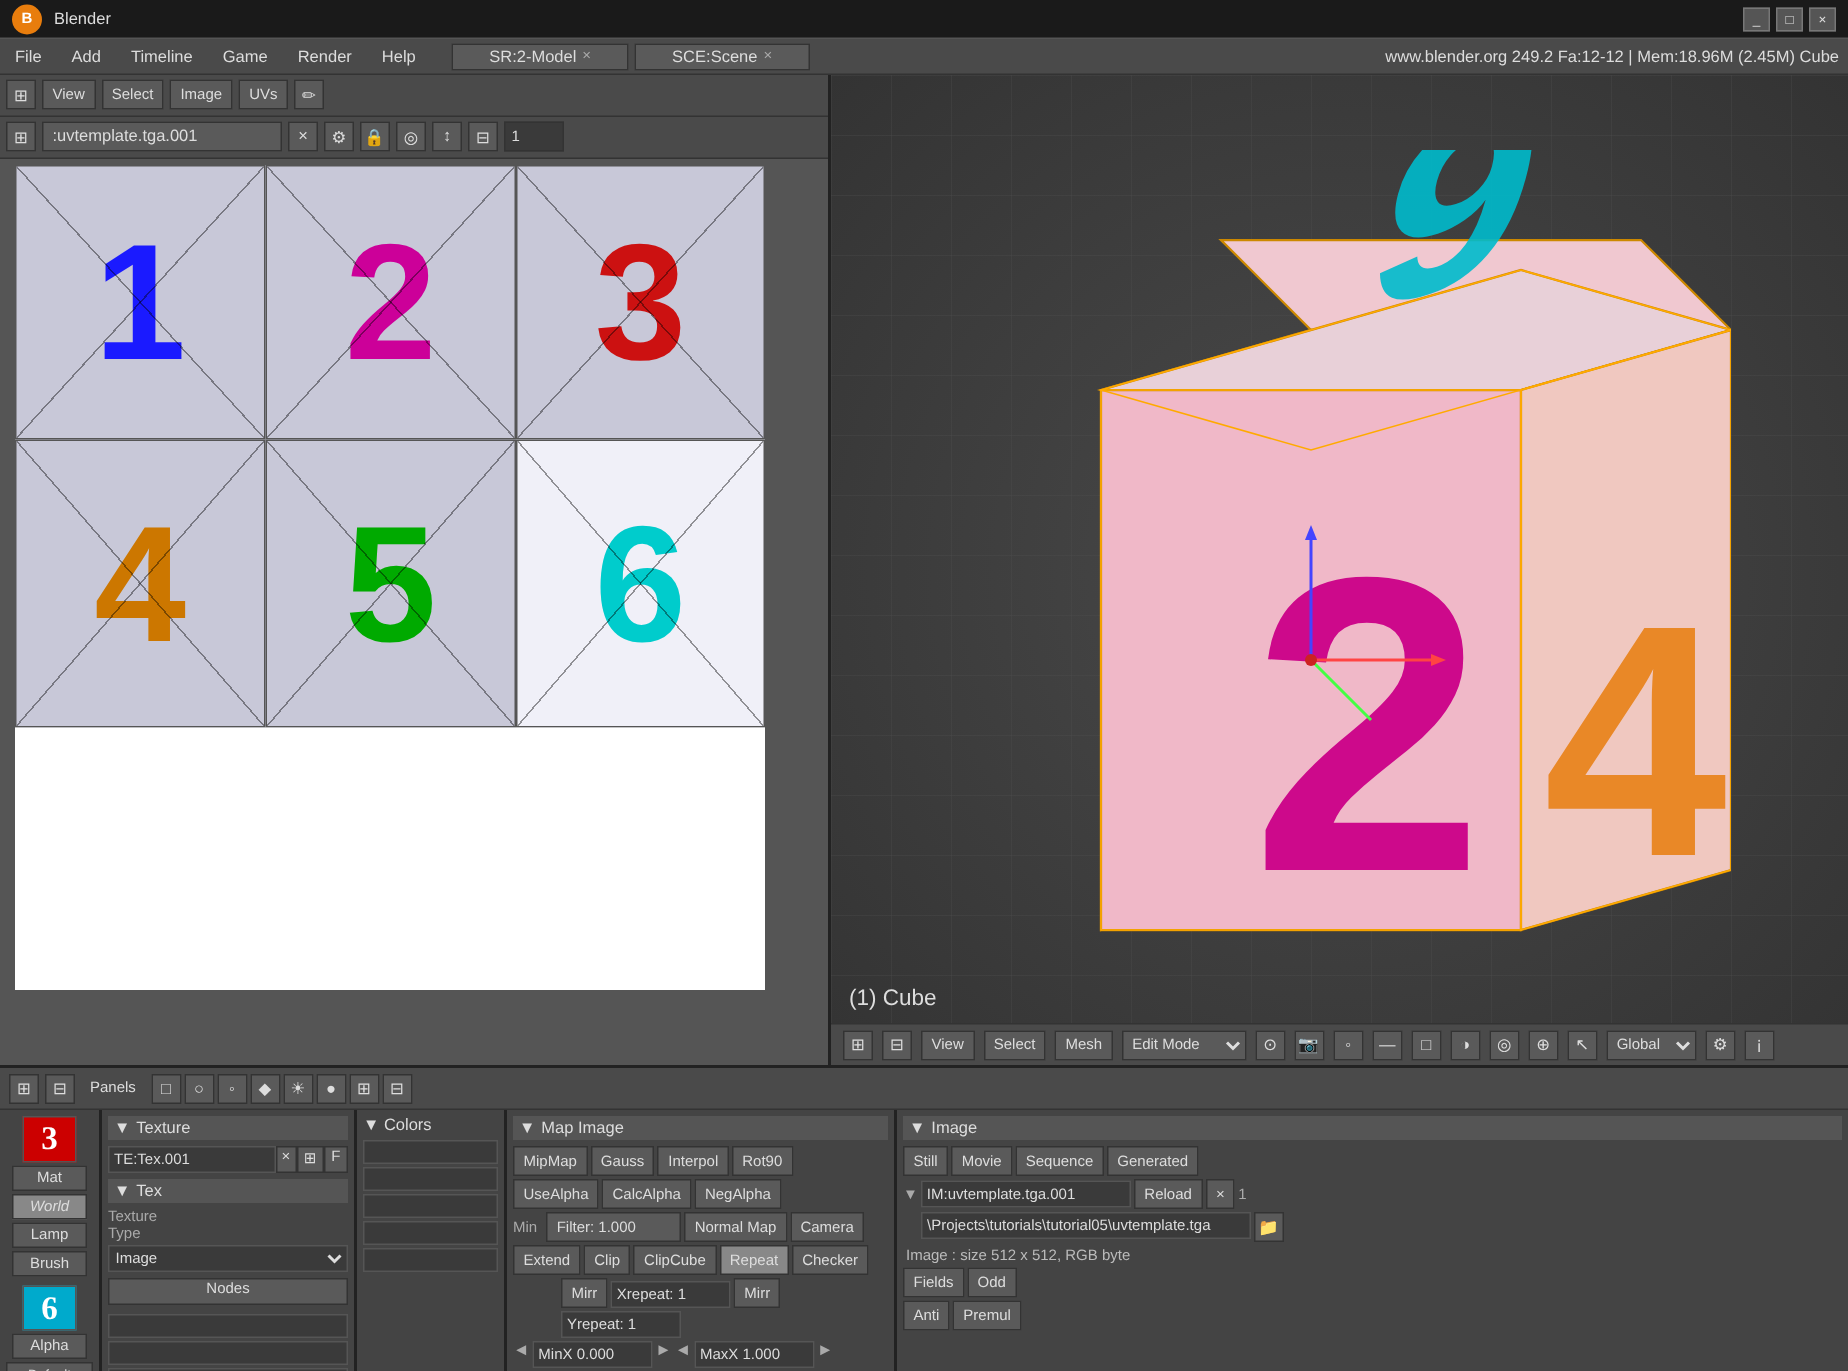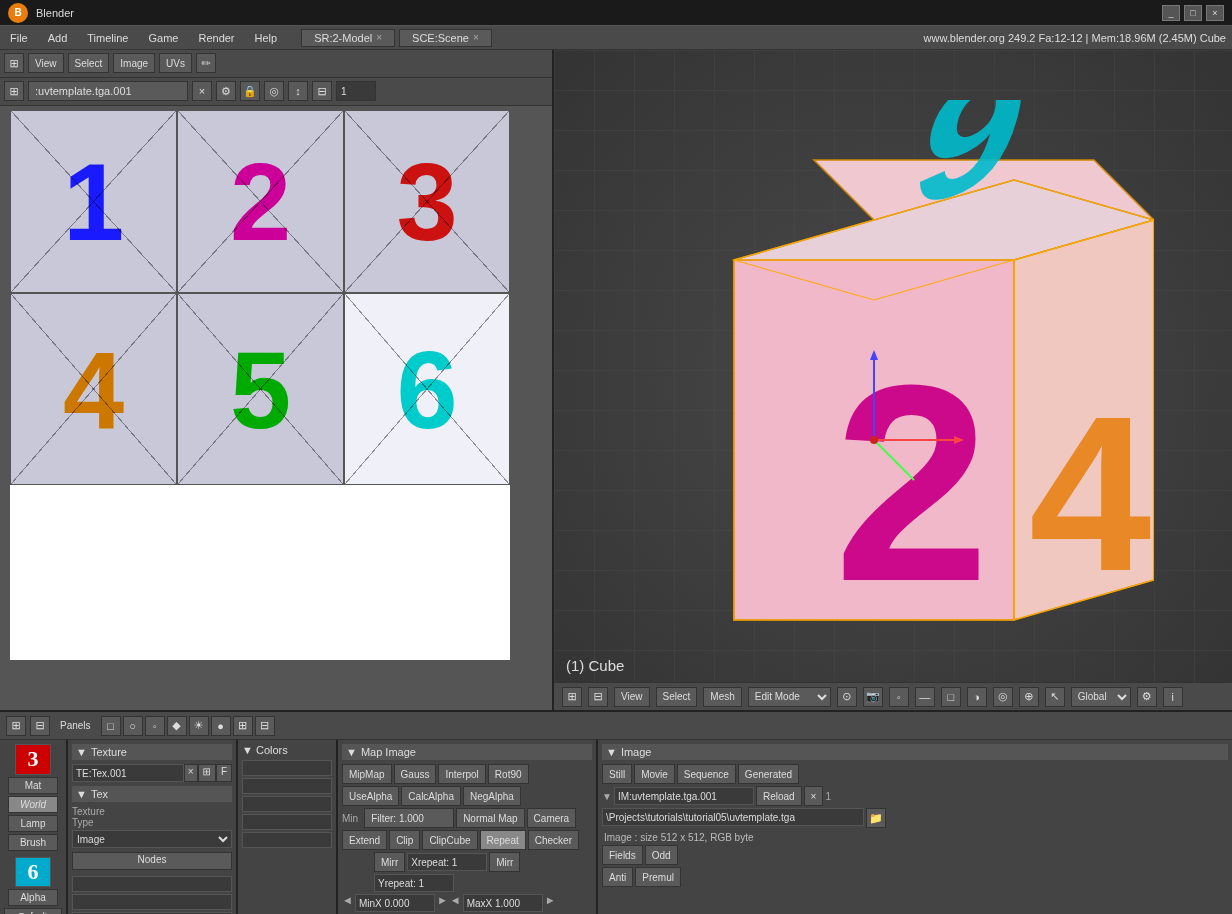--- a/index.html
+++ b/index.html
@@ -16,21 +16,21 @@
     #titlebar .win-btn { width: 18px; height: 16px; background: #555; border: 1px solid #777; cursor: pointer; display: flex; align-items: center; justify-content: center; font-size: 9px; color: #ddd; }
 
     
     #menubar {
       width: 100%; height: 24px; background: #4a4a4a;
       display: flex; align-items: center; padding: 0 6px; gap: 12px;
       border-bottom: 1px solid #333;
     }
     #menubar .menu-item { color: #ddd; cursor: pointer; font-size: 11px; padding: 2px 4px; }
     #menubar .tab-area { display: flex; align-items: center; gap: 4px; margin-left: 8px; }
-    #menubar .tab { background: #5a5a5a; border: 1px solid #333; padding: 2px 12px; cursor: pointer; font-size: 11px; color: #ddd; display: flex; align-items: center; gap: 4px; }
+    #menubar .tab { background: #5a5a5a; border: 1px solid #333; padding: 2px 24px; cursor: pointer; font-size: 11px; color: #ddd; display: flex; align-items: center; gap: 4px; }
     #menubar .tab .close-x { color: #aaa; font-size: 10px; }
     #menubar .info-bar { margin-left: auto; font-size: 11px; color: #ddd; }
 
     
     #top-section {
       display: flex; width: 100%; height: 660px;
     }
 
     
     #uv-editor {
@@ -450,21 +450,21 @@
         <span class="p-btn">Normal Map</span>
         <span class="p-btn">Camera</span>
       </div>
       <div class="panel-btn-row">
         <div class="p-btn">Extend</div>
         <div class="p-btn">Clip</div>
         <div class="p-btn">ClipCube</div>
         <div class="p-btn active">Repeat</div>
         <div class="p-btn">Checker</div>
       </div>
-      <div class="panel-btn-row" style="align-items:center;padding-left:32px;">
+      <div class="panel-btn-row" style="align-items:flex-end;padding-left:32px;">
         <div class="p-btn">Mirr</div>
         <input class="p-input" value="Xrepeat: 1" style="width: 80px;">
         <div class="p-btn">Mirr</div>
         <input class="p-input" value="Yrepeat: 1" style="width: 80px;">
       </div>
       <div class="panel-btn-row">
         <span style="cursor:pointer;color:#aaa;">◄</span>
         <input class="p-input" value="MinX 0.000" style="width: 80px;">
         <span style="cursor:pointer;color:#aaa;">►</span>
         <span style="cursor:pointer;color:#aaa;">◄</span>
@@ -493,21 +493,21 @@
         <div class="p-btn">Generated</div>
       </div>
       <div class="panel-btn-row" style="align-items:center;">
         <span style="font-size:10px;color:#aaa;">▼</span>
         <input class="p-input" value="IM:uvtemplate.tga.001" style="width: 140px;">
         <div class="p-btn">Reload</div>
         <div class="p-btn">×</div>
         <span style="font-size:10px;color:#aaa;">1</span>
       </div>
       <div class="panel-btn-row">
-        <input class="p-input" style="width: 262px;" value="\Projects\tutorials\tutorial05\uvtemplate.tga">
+        <input class="p-input" style="width: 220px; margin-left: 12px;" value="\Projects\tutorials\tutorial05\uvtemplate.tga">
         <div class="icon-btn">📁</div>
       </div>
       <div style="font-size:10px;color:#bbb;padding:2px;">Image : size 512 x 512, RGB byte</div>
       <div class="panel-btn-row">
         <div class="p-btn">Fields</div>
         <div class="p-btn">Odd</div>
       </div>
       <div class="panel-btn-row">
         <div class="p-btn">Anti</div>
         <div class="p-btn">Premul</div>

